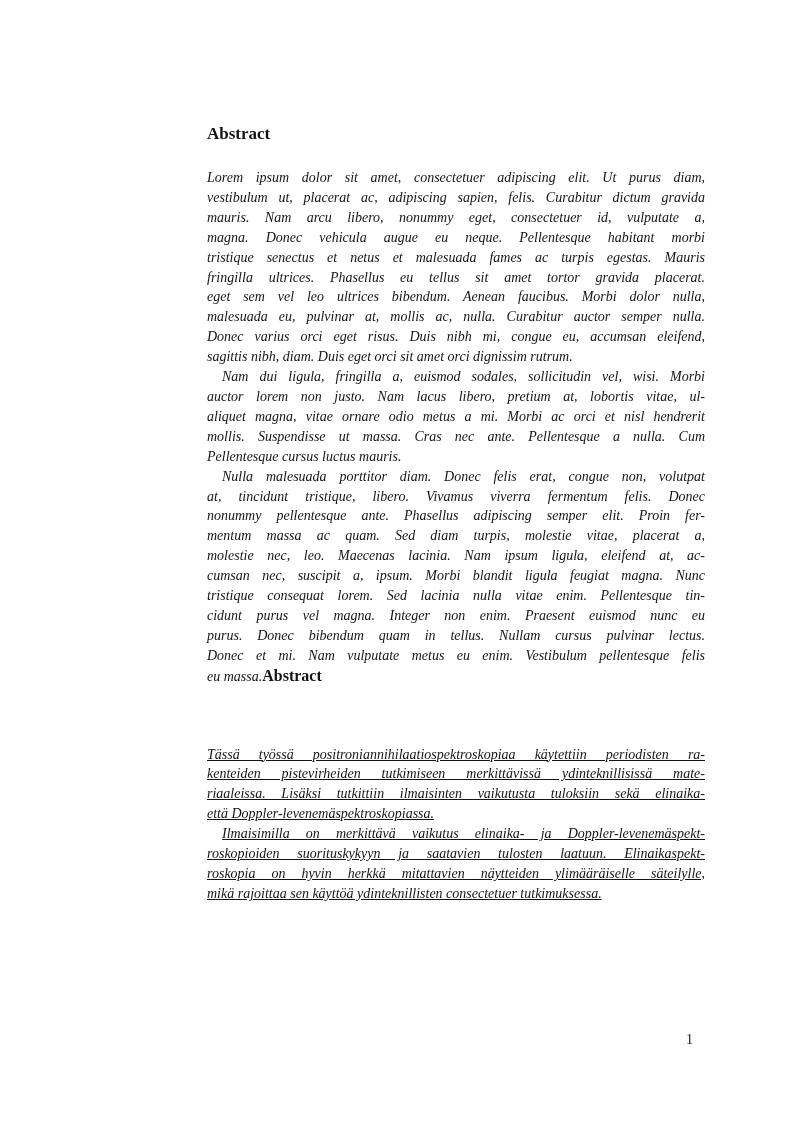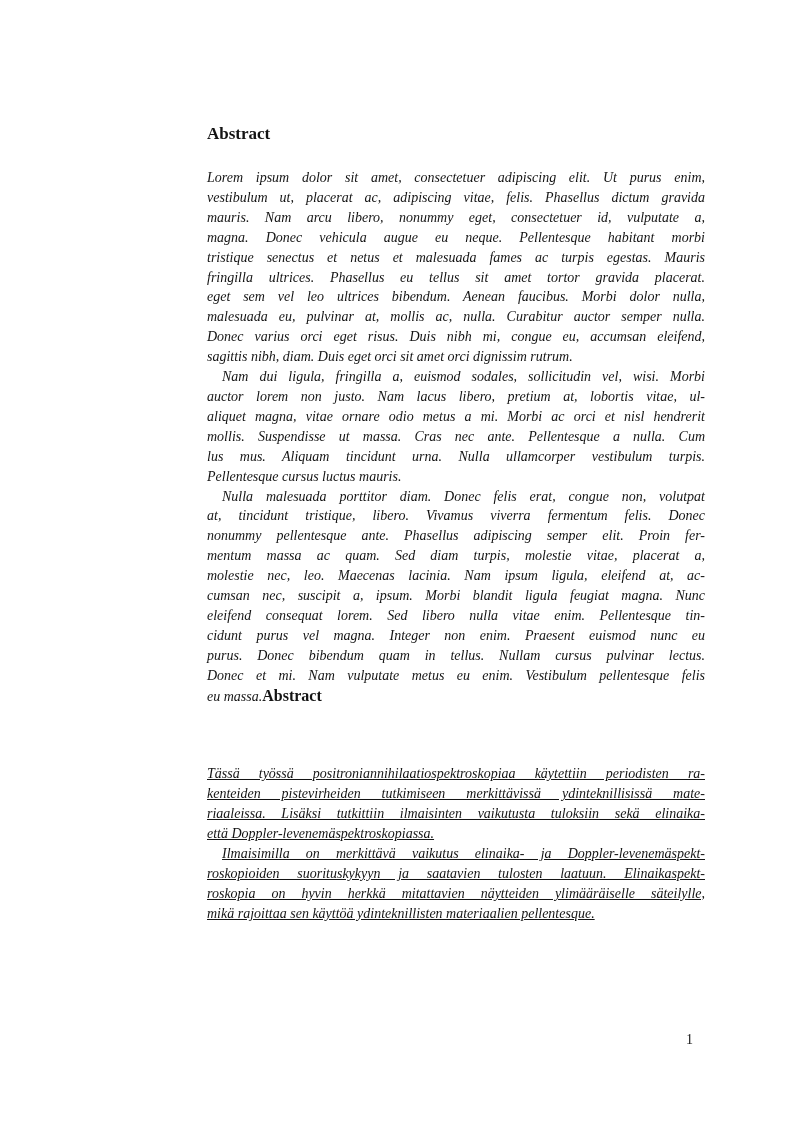--- a/index.html
+++ b/index.html
@@ -63,55 +63,54 @@
   }
 </style>
 </head>
 <body>
 
 <div class="page">
   <div class="content">
     <h2 class="heading">Abstract</h2>
 
     <div class="bodytext">
-        <div class="line">Lorem ipsum dolor sit amet, consectetuer adipiscing elit. Ut purus enim,</div>
-        <div class="line">vestibulum ut, placerat ac, adipiscing vitae, felis. Phasellus dictum gravida</div>
+        <div class="line">Lorem ipsum dolor sit amet, consectetuer adipiscing elit. Ut purus diam,</div>
+        <div class="line">vestibulum ut, placerat ac, adipiscing sapien, felis. Curabitur dictum gravida</div>
         <div class="line">mauris. Nam arcu libero, nonummy eget, consectetuer id, vulputate a,</div>
         <div class="line">magna. Donec vehicula augue eu neque. Pellentesque habitant morbi</div>
         <div class="line">tristique senectus et netus et malesuada fames ac turpis egestas. Mauris</div>
         <div class="line">fringilla ultrices. Phasellus eu tellus sit amet tortor gravida placerat.</div>
         <div class="line">eget sem vel leo ultrices bibendum. Aenean faucibus. Morbi dolor nulla,</div>
         <div class="line">malesuada eu, pulvinar at, mollis ac, nulla. Curabitur auctor semper nulla.</div>
         <div class="line">Donec varius orci eget risus. Duis nibh mi, congue eu, accumsan eleifend,</div>
         <div class="line last">sagittis nibh, diam. Duis eget orci sit amet orci dignissim rutrum.</div>
         <div class="line indent">Nam dui ligula, fringilla a, euismod sodales, sollicitudin vel, wisi. Morbi</div>
         <div class="line">auctor lorem non justo. Nam lacus libero, pretium at, lobortis vitae, ul-</div>
         <div class="line">aliquet magna, vitae ornare odio metus a mi. Morbi ac orci et nisl hendrerit</div>
         <div class="line">mollis. Suspendisse ut massa. Cras nec ante. Pellentesque a nulla. Cum</div>
-        <div class="line">lus mus. Aliquam tincidunt urna. Nulla ullamcorper vestibulum turpis.</div>
         <div class="line last">Pellentesque cursus luctus mauris.</div>
         <div class="line indent">Nulla malesuada porttitor diam. Donec felis erat, congue non, volutpat</div>
         <div class="line">at, tincidunt tristique, libero. Vivamus viverra fermentum felis. Donec</div>
         <div class="line">nonummy pellentesque ante. Phasellus adipiscing semper elit. Proin fer-</div>
         <div class="line">mentum massa ac quam. Sed diam turpis, molestie vitae, placerat a,</div>
         <div class="line">molestie nec, leo. Maecenas lacinia. Nam ipsum ligula, eleifend at, ac-</div>
         <div class="line">cumsan nec, suscipit a, ipsum. Morbi blandit ligula feugiat magna. Nunc</div>
-        <div class="line">eleifend consequat lorem. Sed libero nulla vitae enim. Pellentesque tin-</div>
+        <div class="line">tristique consequat lorem. Sed lacinia nulla vitae enim. Pellentesque tin-</div>
         <div class="line">cidunt purus vel magna. Integer non enim. Praesent euismod nunc eu</div>
         <div class="line">purus. Donec bibendum quam in tellus. Nullam cursus pulvinar lectus.</div>
         <div class="line">Donec et mi. Nam vulputate metus eu enim. Vestibulum pellentesque felis</div>
         <div class="line last"><span>eu massa.</span><span class="inline-heading">Abstract</span></div>
       </div>
 
     <div class="bodytext finnish">
         <div class="line">Tässä työssä positroniannihilaatiospektroskopiaa käytettiin periodisten ra-</div>
         <div class="line">kenteiden pistevirheiden tutkimiseen merkittävissä ydinteknillisissä mate-</div>
         <div class="line">riaaleissa. Lisäksi tutkittiin ilmaisinten vaikutusta tuloksiin sekä elinaika-</div>
         <div class="line last">että Doppler-levenemäspektroskopiassa.</div>
         <div class="line indent">Ilmaisimilla on merkittävä vaikutus elinaika- ja Doppler-levenemäspekt-</div>
         <div class="line">roskopioiden suorituskykyyn ja saatavien tulosten laatuun. Elinaikaspekt-</div>
         <div class="line">roskopia on hyvin herkkä mitattavien näytteiden ylimääräiselle säteilylle,</div>
-        <div class="line last">mikä rajoittaa sen käyttöä ydinteknillisten materiaalien pellentesque.</div>
+        <div class="line last">mikä rajoittaa sen käyttöä ydinteknillisten consectetuer tutkimuksessa.</div>
       </div>
   </div>
 
   <div class="page-number">1</div>
 </div>
 
 </body></html>

